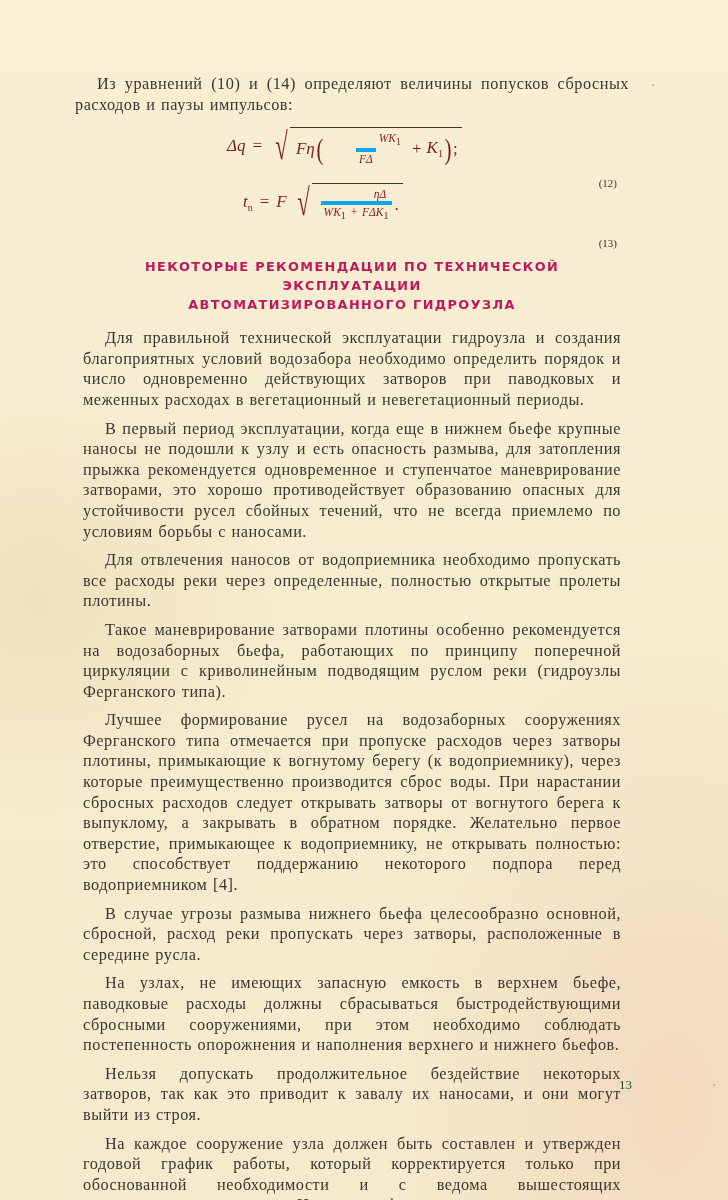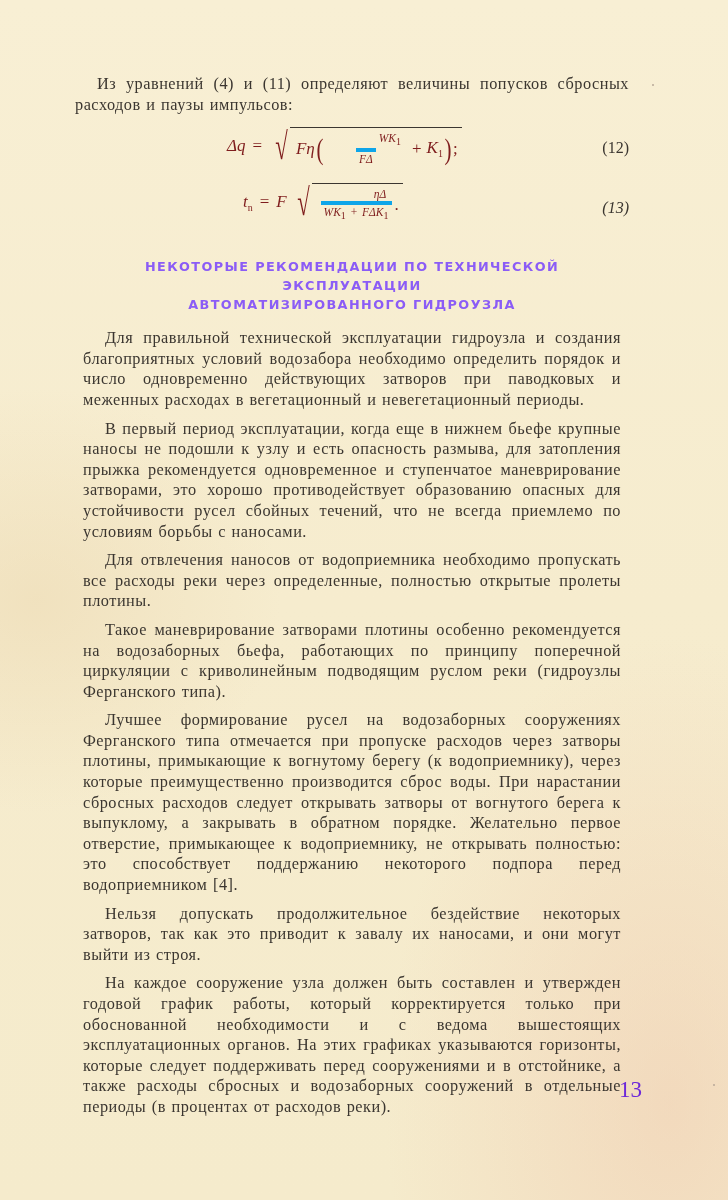--- a/index.html
+++ b/index.html
@@ -47,23 +47,24 @@
       position: absolute;
       display: flex;
       align-items: center;
       font-size: 17px;
       font-style: italic;
       color: #7f1d1d;
     }
     .formula .up { font-style: normal; }
     .eq-num {
       position: absolute;
-      right: 0;
-      font-size: 16px;
+      right: 12px;
+      font-size: 11px;
       font-style: normal;
+      margin-top: 38px;
     }
     .sqrt-sign {
       font-style: normal;
       font-size: 38px;
       line-height: 1;
       transform: scaleX(0.6);
       display: inline-block;
       margin: 0 -2px 0 2px;
       font-weight: 300;
     }
@@ -92,45 +93,45 @@
       display: inline-block;
     }
     sub { font-size: 10px; font-style: normal; }
     .heading {
       text-align: center;
       font-family: "DejaVu Sans", "Liberation Sans", sans-serif;
       font-size: 12.8px;
       font-weight: bold;
       letter-spacing: 1.4px;
       line-height: 19px;
-      color: #8b5cf6;
+      color: #be185d;
       margin: 24px 0 14px 0;
     }
     .heading div { margin: 0; }
     .page-number {
       position: absolute;
       left: 619px;
       top: 1077px;
-      font-size: 23px;
-      color: #6d28d9;
+      font-size: 13px;
+      color: #14532d;
       font-family: "Liberation Serif", serif;
     }
     .speck {
       position: absolute;
       width: 2px; height: 2px;
       border-radius: 1px;
       background: #b8a898;
     }
   </style>
 </head>
 <body>
 
 <div class="page">
 
-  <p class="para intro">Из уравнений (4) и (11) определяют величины попусков сбросных расходов и паузы импульсов:</p>
+  <p class="para intro">Из уравнений (10) и (14) определяют величины попусков сбросных расходов и паузы импульсов:</p>
 
   <div class="formula-block">
 
     <div class="formula" style="left:152px; top:6px;">
       <span>Δq</span>
       <span class="up" style="margin:0 7px;">=</span>
       <span class="sqrt-sign">√</span>
       <span class="radicand">
         <span>Fη</span>
         <span class="paren">(</span>
@@ -156,33 +157,35 @@
           <span class="num">ηΔ</span>
           <span class="den">
             <span>WK</span><sub>1</sub>
             <span class="up" style="margin:0 2px;">+</span>
             <span>FΔK</span><sub>1</sub>
           </span>
         </span>
         <span class="up">.</span>
       </span>
     </div>
-    <span class="eq-num" style="top:78px;font-style:italic;">(13)</span>
+    <span class="eq-num" style="top:78px;">(13)</span>
   </div>
 
   <div class="heading">
     <div>НЕКОТОРЫЕ РЕКОМЕНДАЦИИ ПО ТЕХНИЧЕСКОЙ ЭКСПЛУАТАЦИИ</div>
     <div>АВТОМАТИЗИРОВАННОГО ГИДРОУЗЛА</div>
   </div>
 
   <p class="para">Для правильной технической эксплуатации гидроузла и создания благоприятных условий водозабора необходимо определить порядок и число одновременно действующих затворов при паводковых и меженных расходах в вегетационный и невегетационный периоды.</p>
   <p class="para">В первый период эксплуатации, когда еще в нижнем бьефе крупные наносы не подошли к узлу и есть опасность размыва, для затопления прыжка рекомендуется одновременное и ступенчатое маневрирование затворами, это хорошо противодействует образованию опасных для устойчивости русел сбойных течений, что не всегда приемлемо по условиям борьбы с наносами.</p>
   <p class="para">Для отвлечения наносов от водоприемника необходимо пропускать все расходы реки через определенные, полностью открытые пролеты плотины.</p>
   <p class="para">Такое маневрирование затворами плотины особенно рекомендуется на водозаборных бьефа, работающих по принципу поперечной циркуляции с криволинейным подводящим руслом реки (гидроузлы Ферганского типа).</p>
   <p class="para">Лучшее формирование русел на водозаборных сооружениях Ферганского типа отмечается при пропуске расходов через затворы плотины, примыкающие к вогнутому берегу (к водоприемнику), через которые преимущественно производится сброс воды. При нарастании сбросных расходов следует открывать затворы от вогнутого берега к выпуклому, а закрывать в обратном порядке. Желательно первое отверстие, примыкающее к водоприемнику, не открывать полностью: это способствует поддержанию некоторого подпора перед водоприемником [4].</p>
+  <p class="para">В случае угрозы размыва нижнего бьефа целесообразно основной, сбросной, расход реки пропускать через затворы, расположенные в середине русла.</p>
+  <p class="para">На узлах, не имеющих запасную емкость в верхнем бьефе, паводковые расходы должны сбрасываться быстродействующими сбросными сооружениями, при этом необходимо соблюдать постепенность опорожнения и наполнения верхнего и нижнего бьефов.</p>
   <p class="para">Нельзя допускать продолжительное бездействие некоторых затворов, так как это приводит к завалу их наносами, и они могут выйти из строя.</p>
   <p class="para">На каждое сооружение узла должен быть составлен и утвержден годовой график работы, который корректируется только при обоснованной необходимости и с ведома вышестоящих эксплуатационных органов. На этих графиках указываются горизонты, которые следует поддерживать перед сооружениями и в отстойнике, а также расходы сбросных и водозаборных сооружений в отдельные периоды (в процентах от расходов реки).</p>
 </div>
 
 <span class="page-number">13</span>
 
 <span class="speck" style="left:652px; top:84px;"></span>
 <span class="speck" style="left:713px; top:1084px;"></span>
 
 </body></html>

